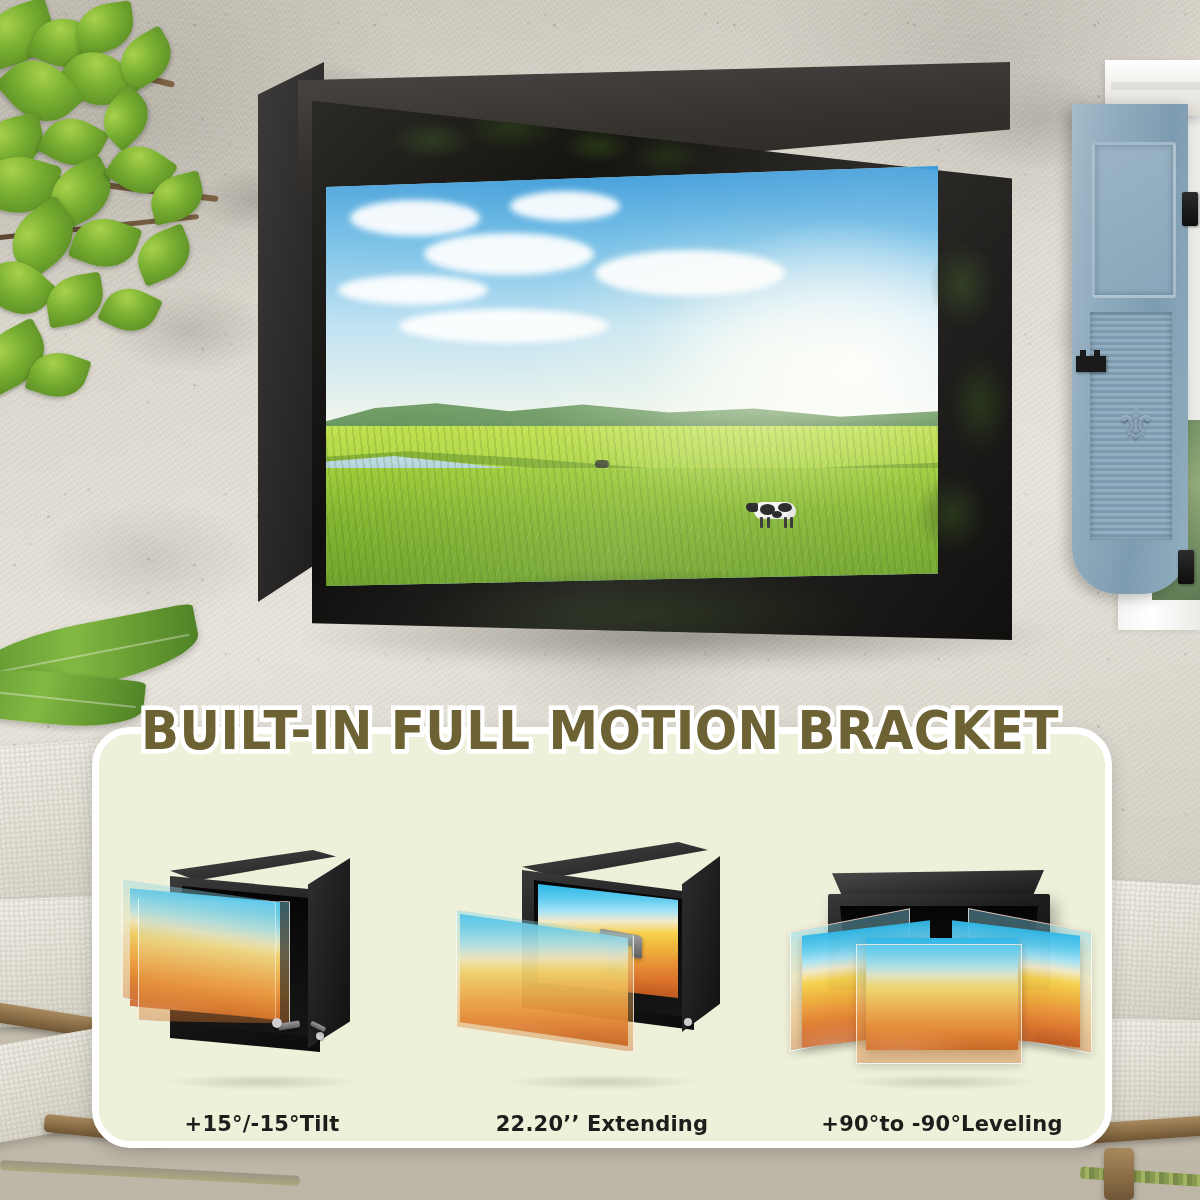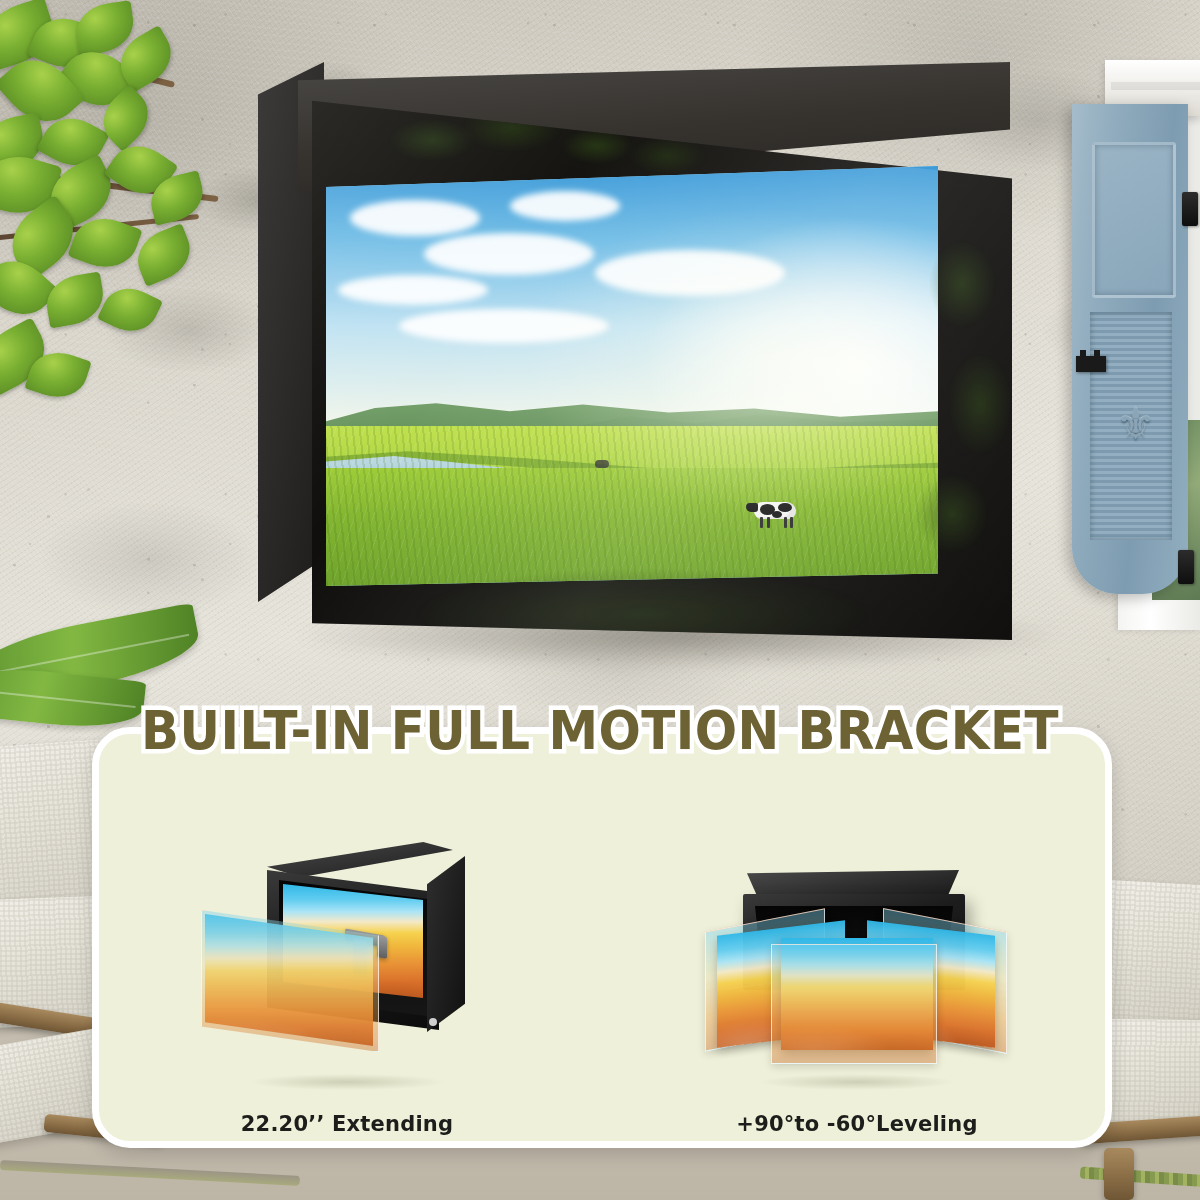--- a/index.html
+++ b/index.html
@@ -666,20 +666,44 @@
     <div class="tv-reflect"></div>
     <div class="tv-glass"></div>
   </div>
 
   <div class="panel"></div>
 
   <div class="headline">BUILT-IN FULL MOTION BRACKET</div>
 
   <div class="features">
 
+    <div class="feature">
+      <div class="fig">
+
+        <div class="cab-top" style="left:58px;  top:14px;  width:166px; height:40px; clip-path:polygon(0% 52%, 86% 0%, 100% 16%, 16% 76%);"></div>
+        <div class="cab" style="left:58px;  top:40px;  width:150px; height:176px; clip-path:polygon(0% 0%, 100% 8%, 100% 100%, 0% 92%);"></div>
+        <div class="cab-side" style="left:196px; top:22px;  width:42px;  height:190px; clip-path:polygon(0% 14%, 100% 0%, 100% 86%, 0% 100%);"></div>
+        <div class="cab-inner" style="left:70px; top:50px;  width:126px; height:150px; clip-path:polygon(0% 0%, 100% 8%, 100% 100%, 0% 92%);"></div>
+
+        <div class="mini-screen dunes" style="left:18px; top:54px; width:150px; height:128px;
+             clip-path:polygon(0% 8%, 100% 0%, 100% 92%, 0% 100%); transform: skewY(9deg);"></div>
+
+        <div class="ghost" style="left:10px; top:48px; width:152px; height:130px;
+             clip-path:polygon(0% 10%, 100% 0%, 100% 90%, 0% 100%); transform: skewY(13deg);"></div>
+        <div class="ghost" style="left:26px; top:60px; width:150px; height:128px;
+             clip-path:polygon(0% 6%, 100% 0%, 100% 94%, 0% 100%); transform: skewY(4deg);"></div>
+
+        <div class="arm" style="left:166px; top:186px; width:22px; height:7px; transform:rotate(-9deg);"></div>
+        <div class="knob" style="left:160px; top:182px; width:10px; height:10px;"></div>
+        <div class="knob" style="left:204px; top:196px; width:8px;  height:8px;"></div>
+        <div class="arm" style="left:198px; top:188px; width:16px; height:5px; transform:rotate(26deg);"></div>
+        <div class="fig-shadow"></div>
+      </div>
+      <div class="caption">+15°/-15°Tilt</div>
+    </div>
 
     <div class="feature">
       <div class="fig">
 
         <div class="cab-top" style="left:70px;  top:6px;   width:186px; height:44px; clip-path:polygon(0% 56%, 84% 0%, 100% 18%, 18% 80%);"></div>
         <div class="cab" style="left:70px;  top:34px;  width:172px; height:160px; clip-path:polygon(0% 0%, 100% 14%, 100% 100%, 0% 86%);"></div>
         <div class="cab-side" style="left:230px; top:20px;  width:38px;  height:176px; clip-path:polygon(0% 16%, 100% 0%, 100% 84%, 0% 100%);"></div>
         <div class="cab-inner" style="left:82px; top:44px;  width:148px; height:136px; clip-path:polygon(0% 0%, 100% 14%, 100% 100%, 0% 86%);"></div>
 
         <div class="mini-screen dunes" style="left:86px; top:48px; width:140px; height:114px;
@@ -711,18 +735,18 @@
 
         <div class="ghost" style="left:-2px; top:84px; width:118px; height:118px; transform: skewY(-11deg);"></div>
         <div class="ghost" style="left:176px; top:84px; width:122px; height:120px; transform: skewY(11deg);"></div>
 
         <div class="mini-screen dunes" style="left:10px;  top:92px;  width:128px; height:112px; transform: skewY(-7deg); opacity:0.95;"></div>
         <div class="mini-screen dunes" style="left:160px; top:92px;  width:128px; height:112px; transform: skewY(7deg);  opacity:0.95;"></div>
         <div class="mini-screen dunes" style="left:74px;  top:102px; width:152px; height:112px;"></div>
         <div class="ghost" style="left:64px; top:108px; width:164px; height:118px;"></div>
         <div class="fig-shadow"></div>
       </div>
-      <div class="caption">+90°to -60°Leveling</div>
+      <div class="caption">+90°to -90°Leveling</div>
     </div>
 
   </div>
 
 </div>
 
 </body></html>

